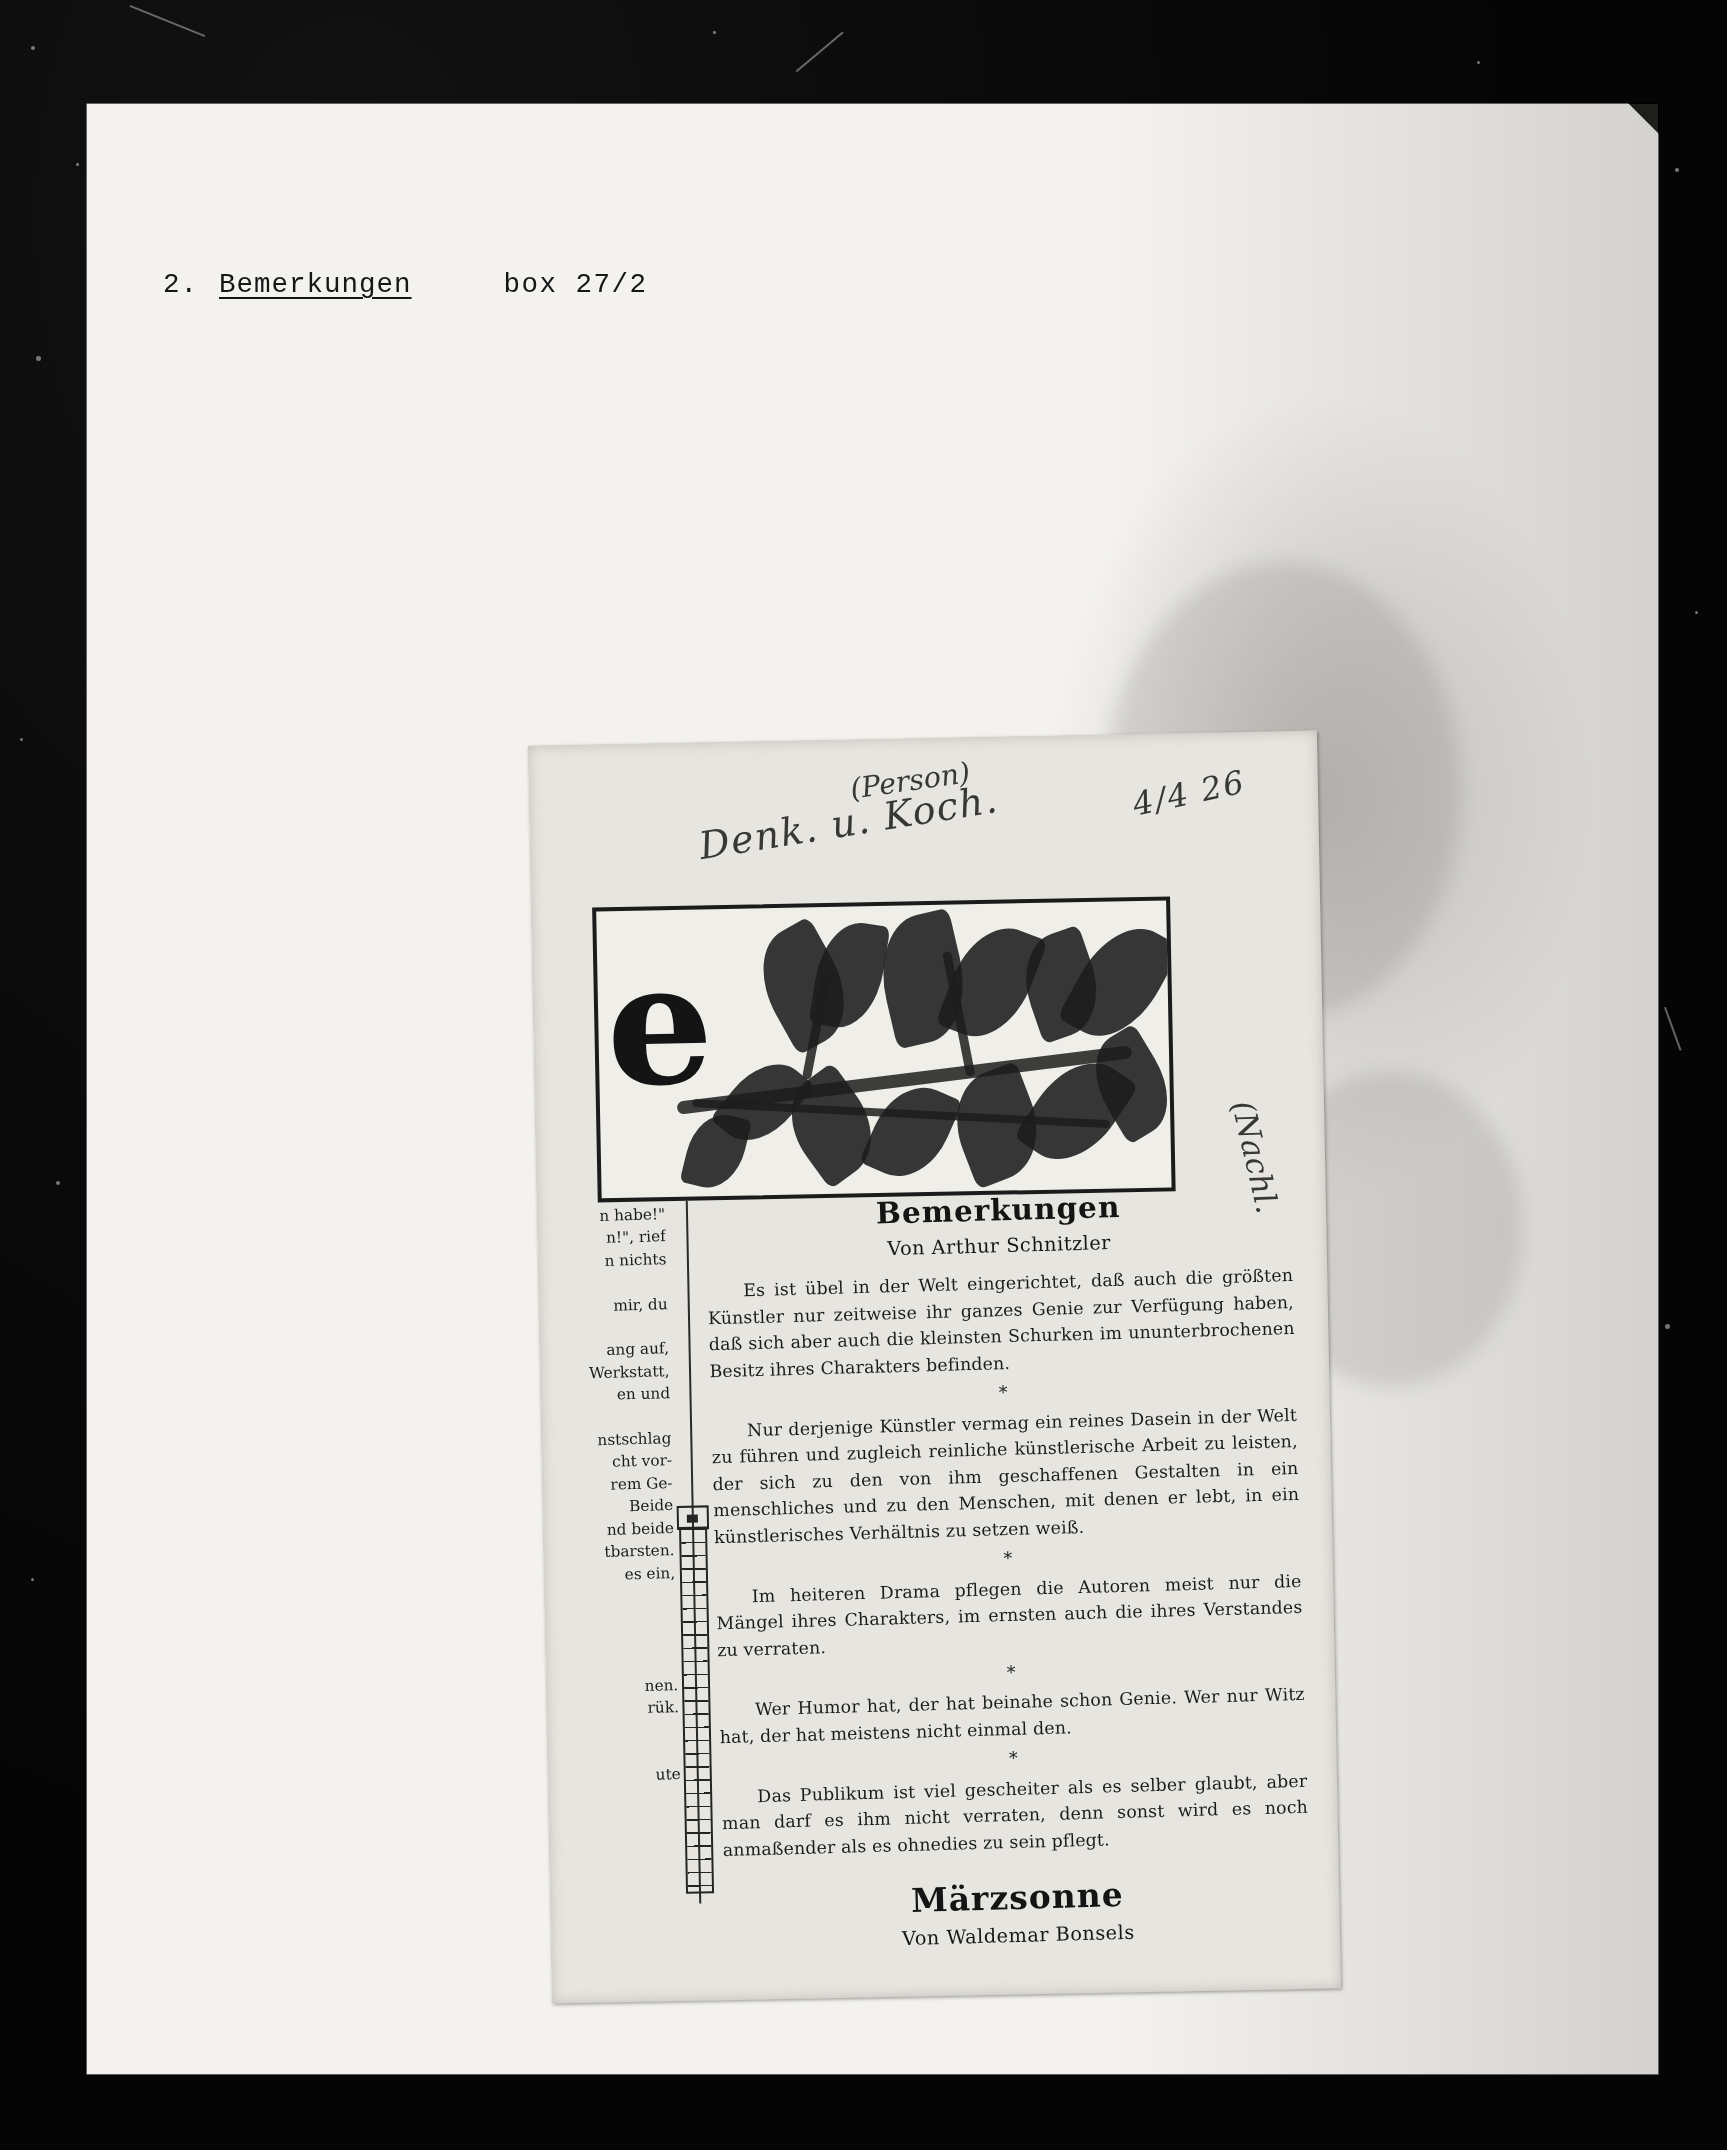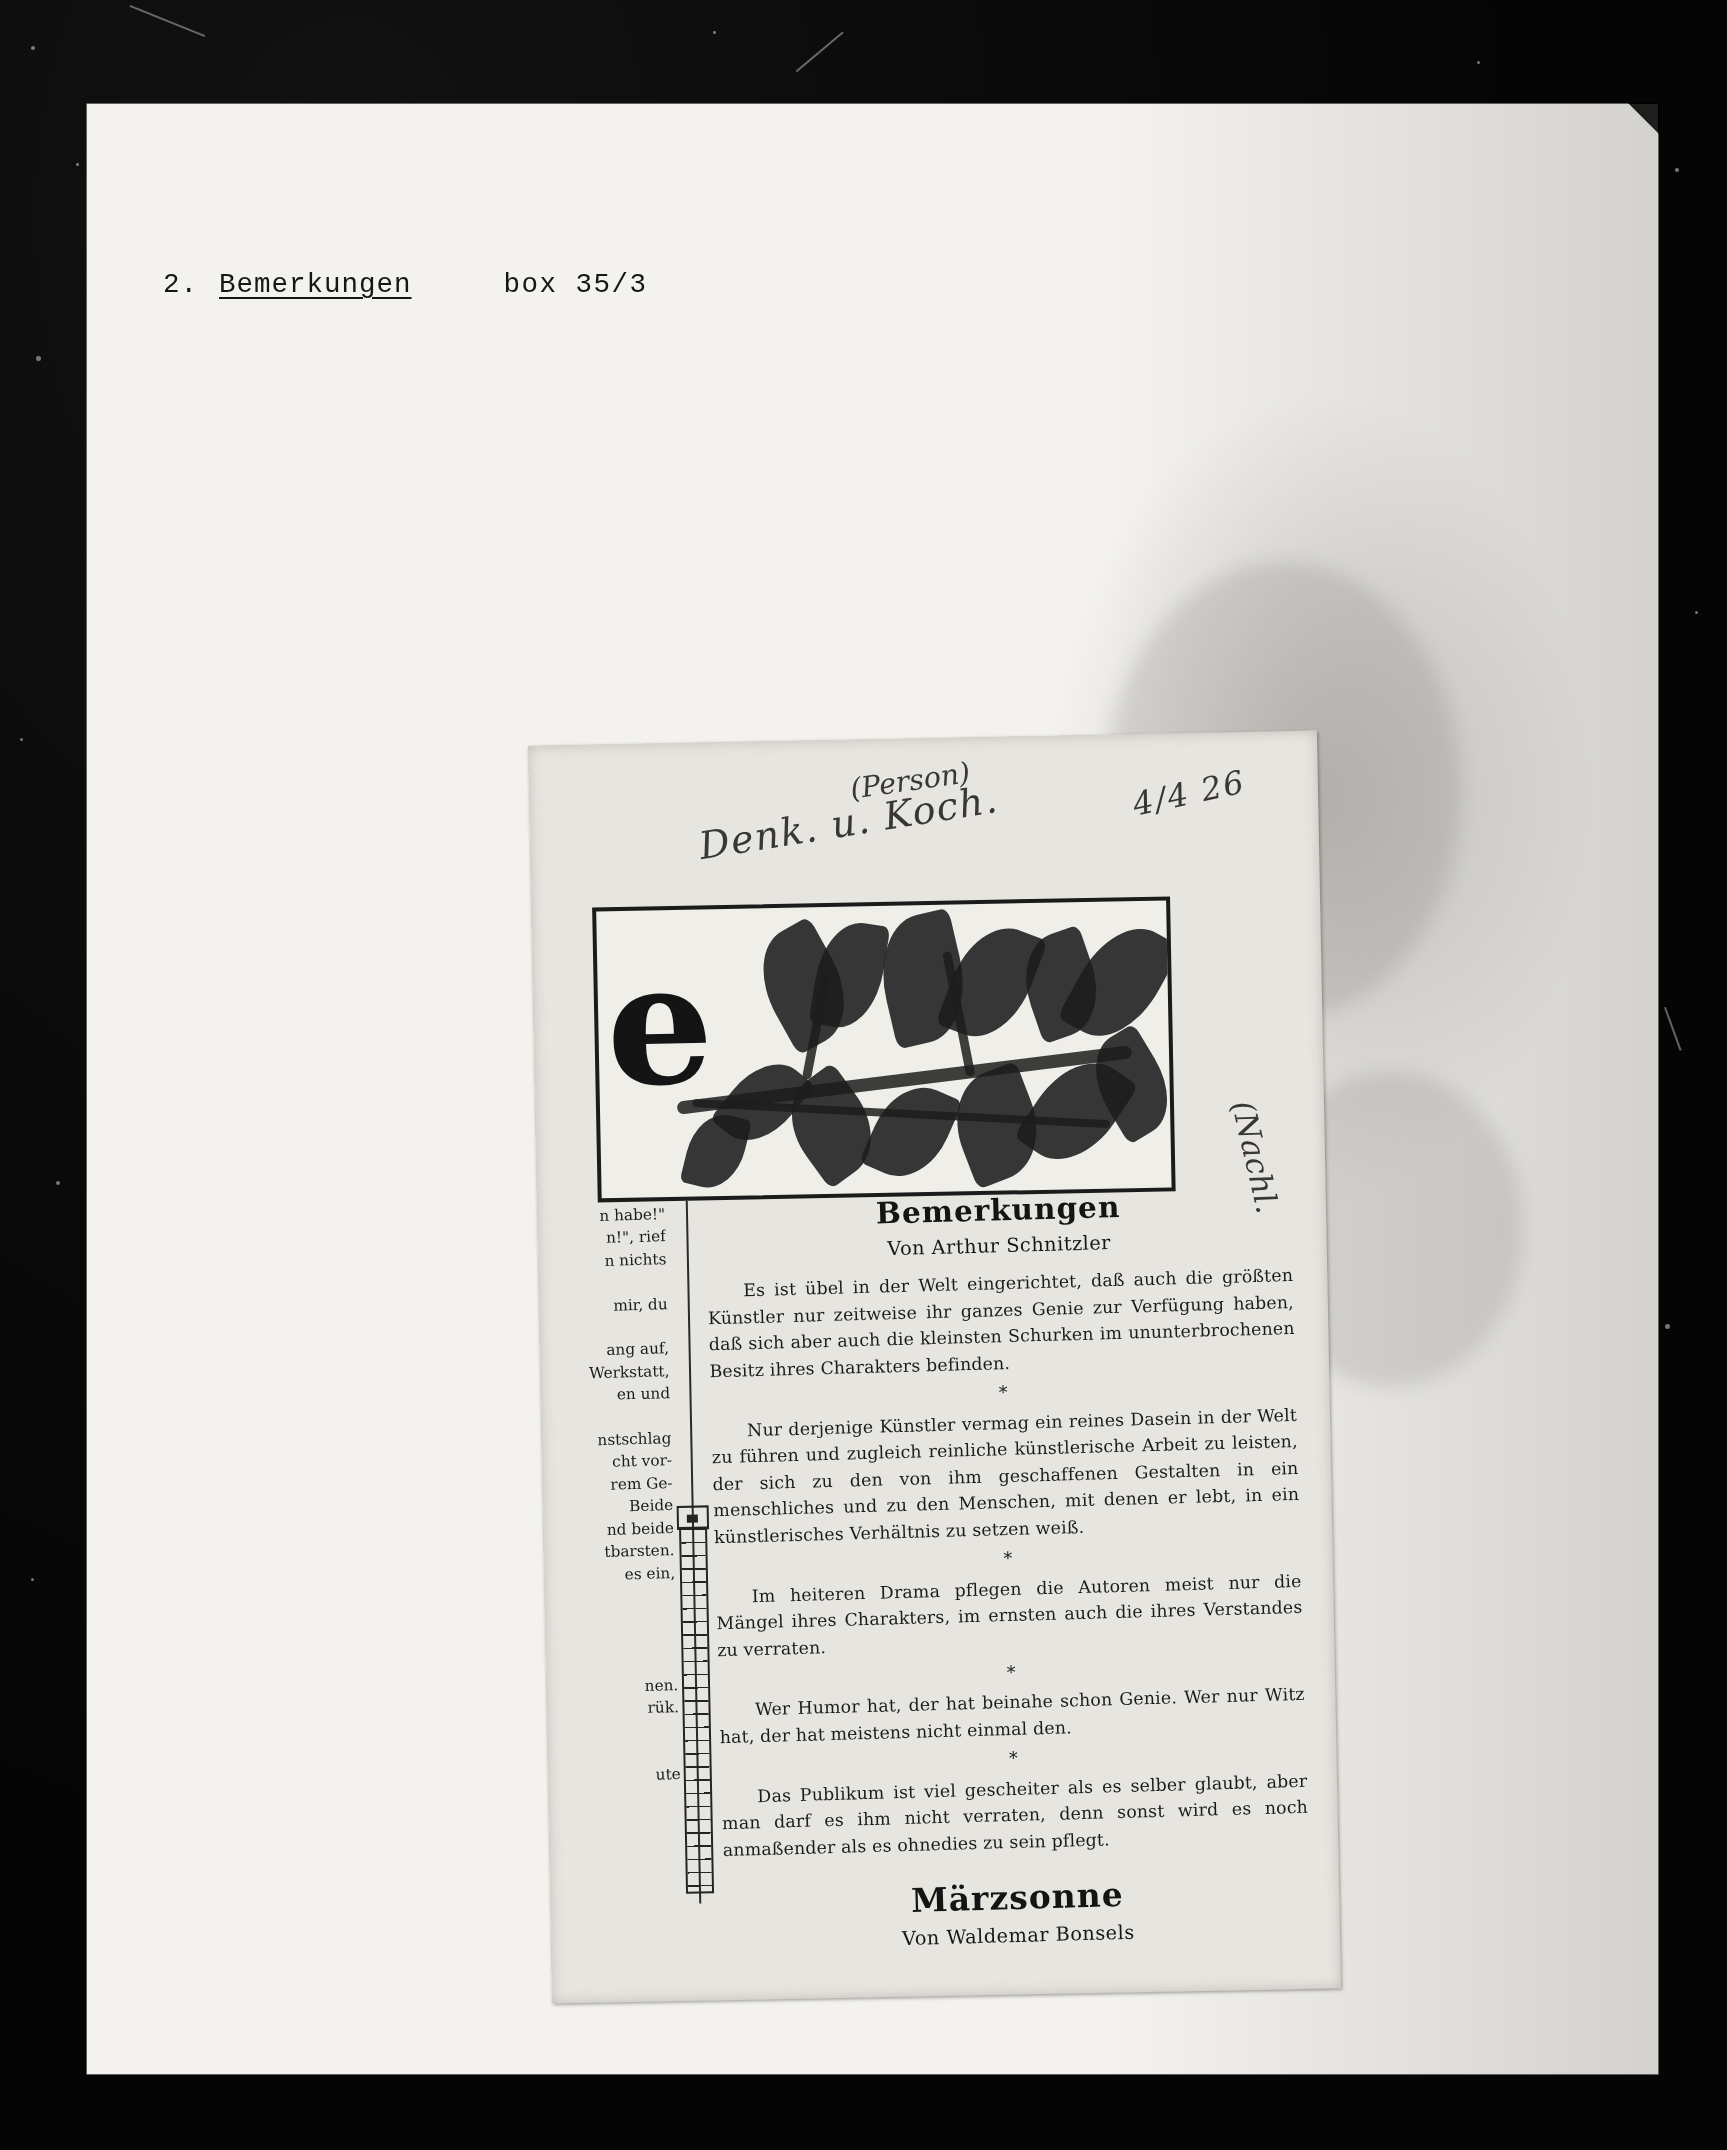--- a/index.html
+++ b/index.html
@@ -336,21 +336,21 @@
   <div id="sheet-shade"></div>
   <div id="sheet-shade2"></div>
 
   <div class="blotch" style="left:1018px; top:458px;  width:356px; height:458px;"></div>
   <div class="blotch" style="left:1171px; top:967px; width:265px; height:316px;"></div>
   <div class="blotch" style="left:764px; top:1400px; width:458px; height:265px; opacity:.5;"></div>
 
   <div id="header-line">
     <span id="header-num">2.</span>
     <span id="header-title" style="margin-left:-71px;">Bemerkungen</span>
-    <span id="header-box">box 35/3</span>
+    <span id="header-box">box 27/2</span>
   </div>
 
   <div id="clipping">
 
     <div class="handwriting" id="hw-paren">(Person)</div>
     <div class="handwriting" id="hw-main">Denk. u. Koch.</div>
     <div class="handwriting" id="hw-date">4/4 26</div>
     <div class="handwriting" id="hw-side">(Nachl.</div>
 
     <div id="ornament">

